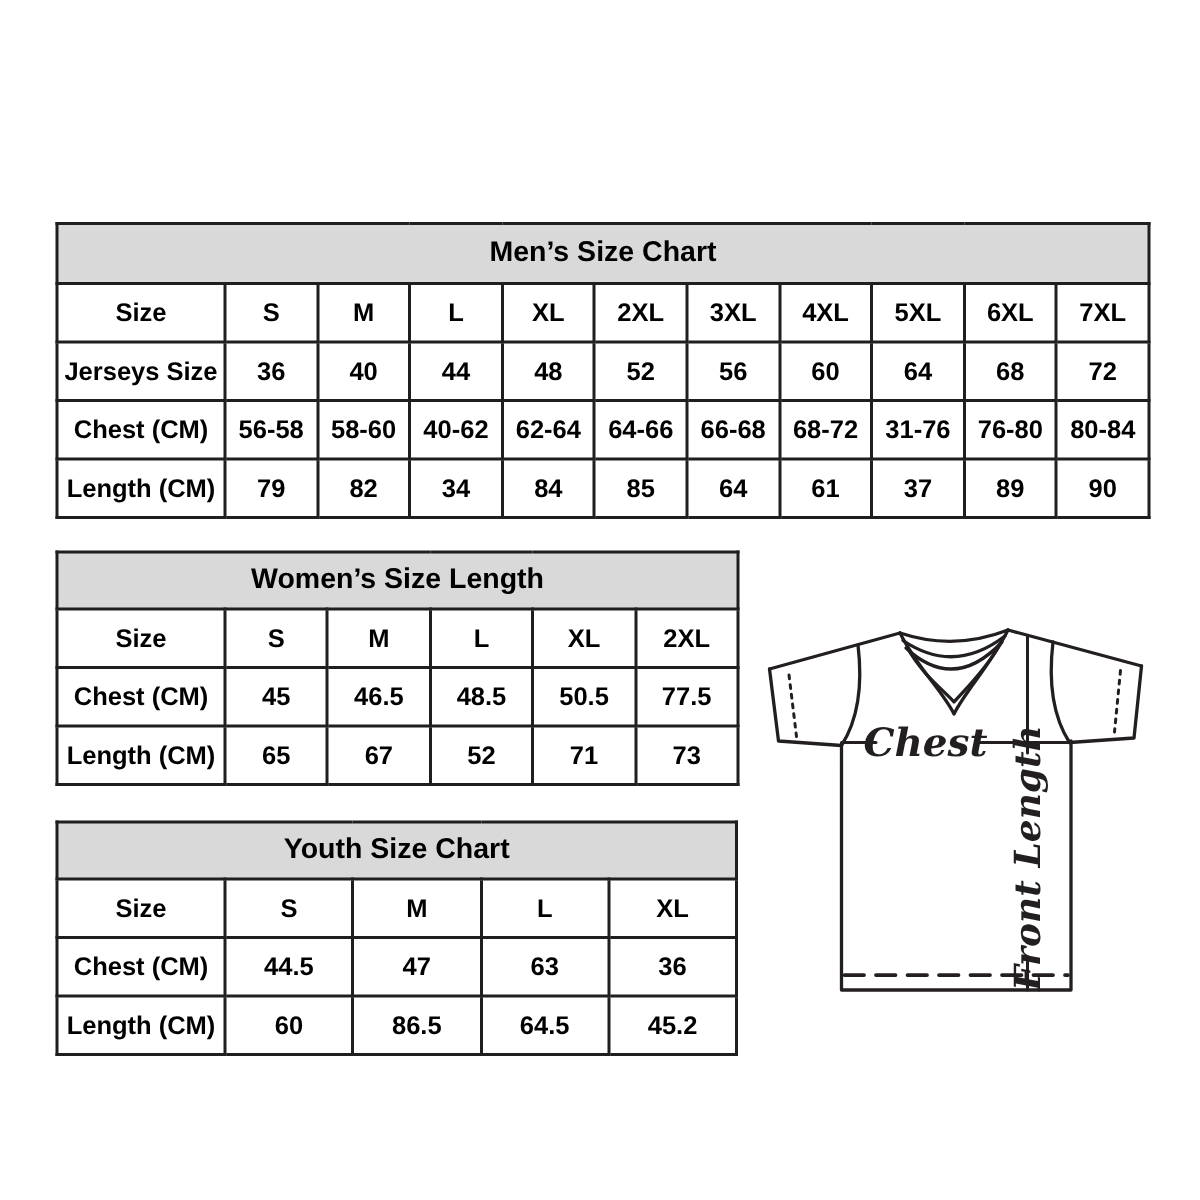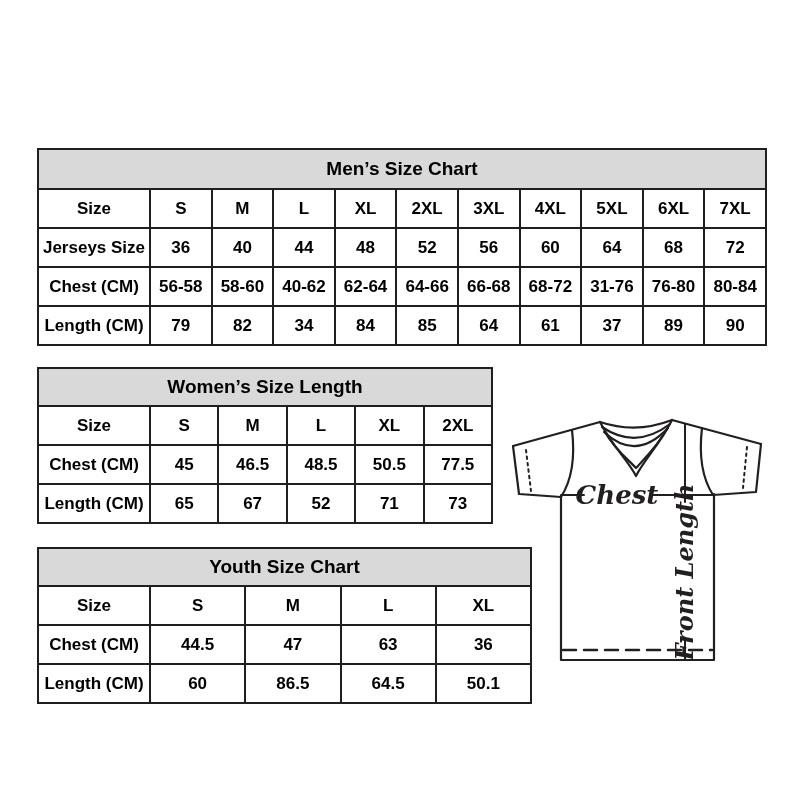--- a/index.html
+++ b/index.html
@@ -34,21 +34,21 @@
     background:var(--header_bg);
     font-size:19px;height:38px;
   }
   table.size-table td{font-size:17px;}
   col.label-col{width:112px;}
   table.men{left:37px;top:148px;width:730px;}
   table.men td{height:37px;}
   table.women{left:37px;top:367px;width:456px;}
   table.women th.tbl-title{height:36px;}
   table.women td{height:37px;}
-  table.youth{left:37px;top:547px;width:495px;}
+  table.youth{left:37px;top:547px;width:455px;}
   table.youth th.tbl-title{height:36px;}
   table.youth td{height:37px;}
   svg.jersey{position:absolute;left:500px;top:408px;width:285px;height:264px;}
   svg.jersey text{
     font-family:"DejaVu Serif","Liberation Serif",serif;
     font-style:italic;font-weight:bold;fill:var(--line);
   }
 </style>
 </head>
 <body>
@@ -183,21 +183,21 @@
           <td>44.5</td>
           <td>47</td>
           <td>63</td>
           <td>36</td>
         </tr>
         <tr>
           <td>Length (CM)</td>
           <td>60</td>
           <td>86.5</td>
           <td>64.5</td>
-          <td>50.1</td>
+          <td>45.2</td>
         </tr>
       </tbody>
   </table>
 
   <svg class="jersey" viewBox="500 408 285 264">
     <g fill="none" stroke="#231f20" stroke-width="2.2" stroke-linejoin="round" stroke-linecap="round">
 
       <path d="M 600,422 L 513,446"></path>
 
       <path d="M 513,446 L 519,494 L 561,497"></path>

